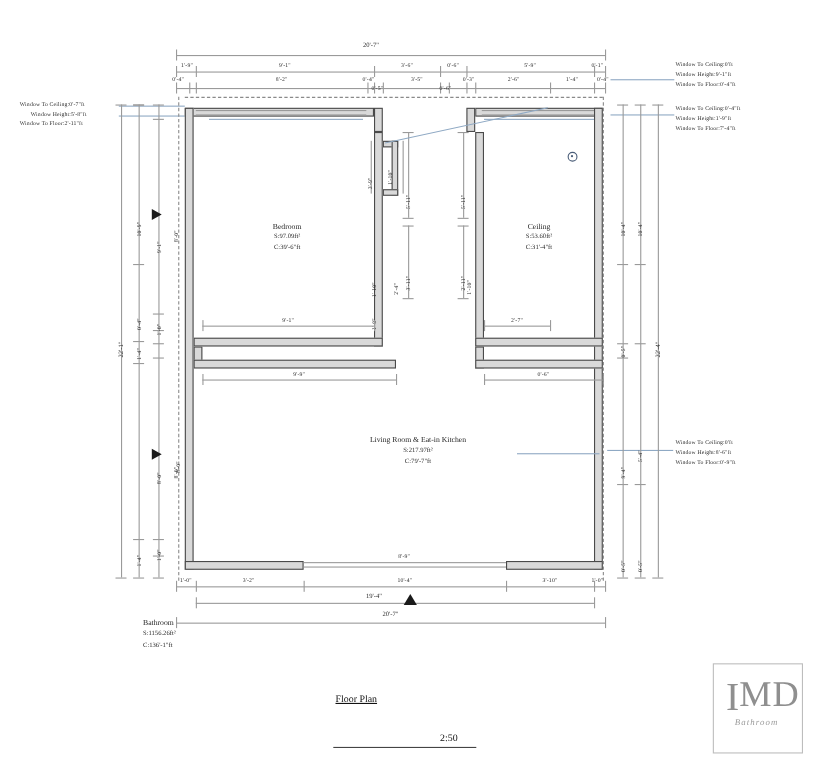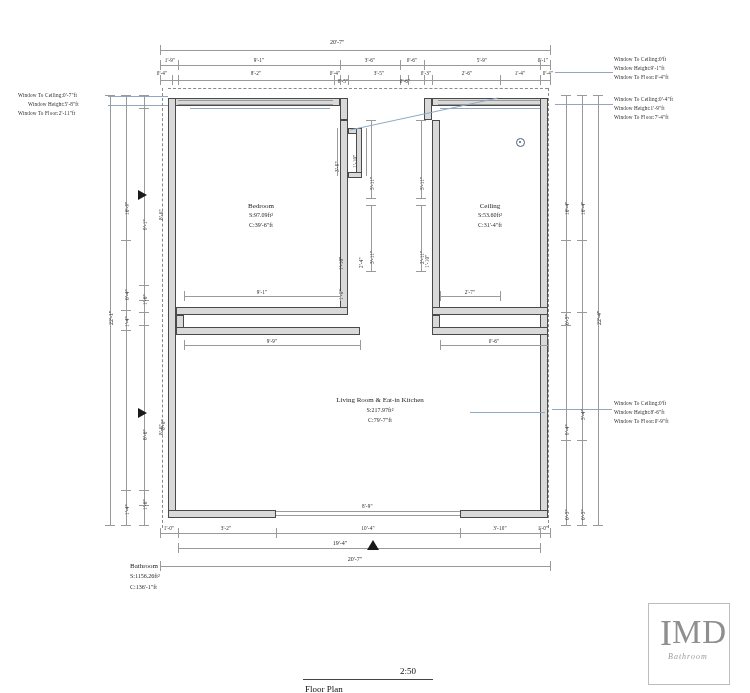--- a/index.html
+++ b/index.html
@@ -315,21 +315,21 @@
   <div class="vthin" style="left:540px;top:543px;height:10px;"></div>
   <div class="t6 ctr" style="left:310px;top:540px;width:60px;">19'-4"</div>
 
   <div class="hthin" style="left:160px;top:566px;width:390px;"></div>
   <div class="vthin" style="left:160px;top:561px;height:10px;"></div>
   <div class="vthin" style="left:550px;top:561px;height:10px;"></div>
   <div class="t6 ctr" style="left:325px;top:556px;width:60px;">20'-7"</div>
 
   <div class="arrowU" style="left:367px;top:540px;"></div>
 
-  <div class="t9" style="left:305px;top:684px;text-decoration:underline;">Floor Plan</div>
+  <div class="t9" style="left:305px;top:630px;text-decoration:underline;">Floor Plan</div>
   <div class="t9" style="left:400px;top:666px;">2:50</div>
   <div class="title-line" style="left:303px;top:679px;width:130px;"></div>
 
   <div class="logo-box" style="left:648px;top:603px;width:80px;height:80px;"></div>
   <div class="logo-m" style="left:672px;top:614px;font-size:33px;letter-spacing:1px;">MD</div>
   <div class="logo-m" style="left:660px;top:612px;font-size:36px;">I</div>
   <div class="logo-sub" style="left:668px;top:652px;font-size:8px;">Bathroom</div>
 
 </div>
 

